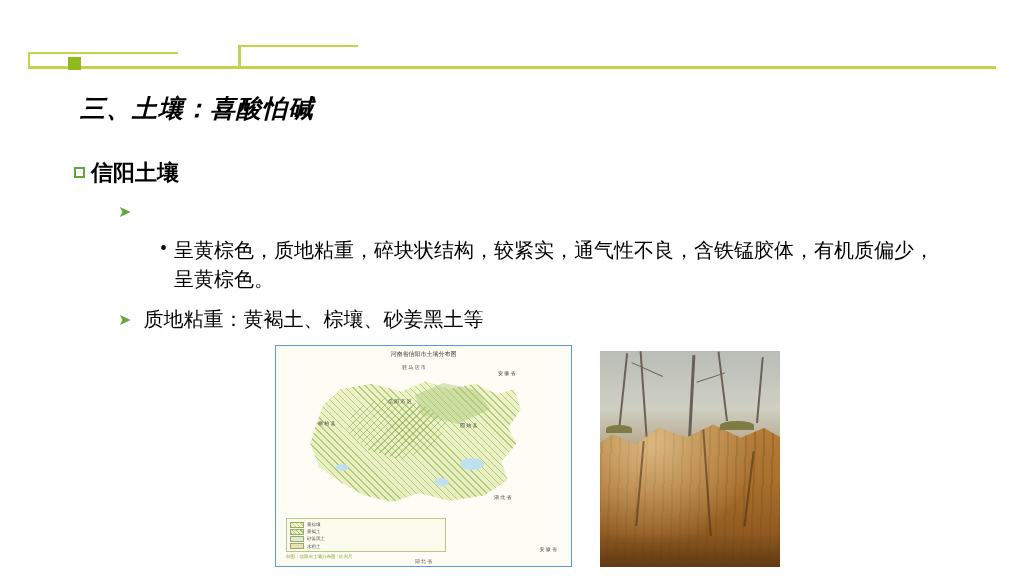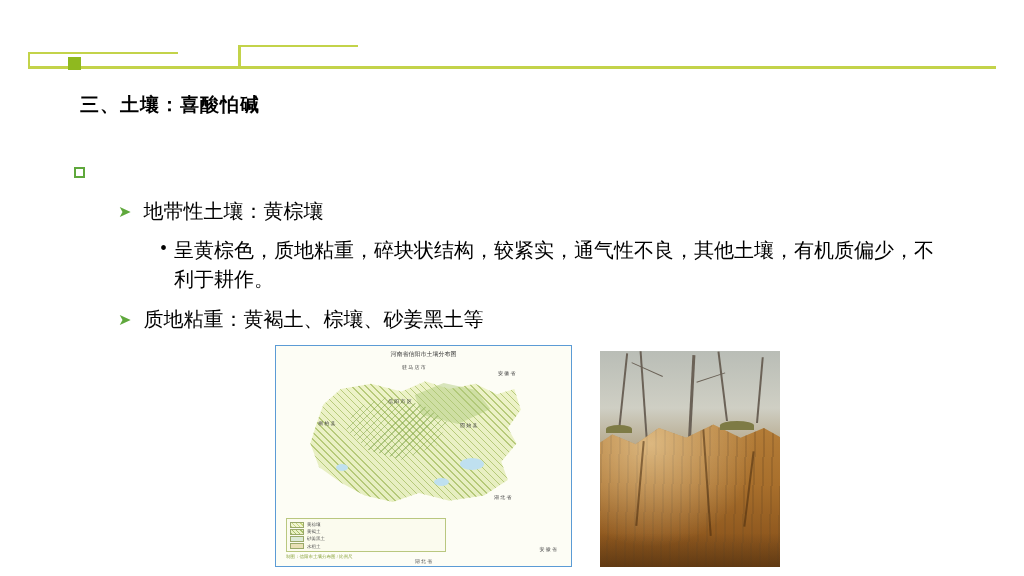--- a/index.html
+++ b/index.html
@@ -56,25 +56,26 @@
     width: 13px;
     height: 13px;
     background: #8fb91f;
   }
 
   
   .slide-title {
     position: absolute;
     left: 80px;
     top: 92px;
-    font-size: 19px;
+    font-size: 25px;
     font-weight: bold;
     color: #000000;
     letter-spacing: 1px;
     font-family: "Liberation Serif", serif;
+    font-style: italic;
   }
 
   
   .level1 {
     position: absolute;
     left: 74px;
     top: 158px;
     display: flex;
     align-items: flex-start;
     font-size: 22px;
@@ -320,30 +321,30 @@
 <div class="deco deco-h-short"></div>
 <div class="deco deco-v-left"></div>
 <div class="deco deco-v-mid"></div>
 <div class="deco deco-h-mid"></div>
 <div class="deco deco-square"></div>
 
 <div class="slide-title">三、土壤：喜酸怕碱</div>
 
 <div class="level1">
   <span class="sq-bullet"></span>
+  <span>信阳土壤</span>
 </div>
 
 <div class="level2 l2a">
   <span class="arrow-bullet">➤</span>
-  <span>地带性土壤：黄棕壤</span>
 </div>
 
 <div class="level3">
   <span class="dot-bullet">•</span>
-  <span>呈黄棕色，质地粘重，碎块状结构，较紧实，通气性不良，其他土壤，有机质偏少，不利于耕作。</span>
+  <span>呈黄棕色，质地粘重，碎块状结构，较紧实，通气性不良，含铁锰胶体，有机质偏少，呈黄棕色。</span>
 </div>
 
 <div class="level2 l2b">
   <span class="arrow-bullet">➤</span>
   <span>质地粘重：黄褐土、棕壤、砂姜黑土等</span>
 </div>
 
 <div class="images">
 
   <div class="map-fig">

